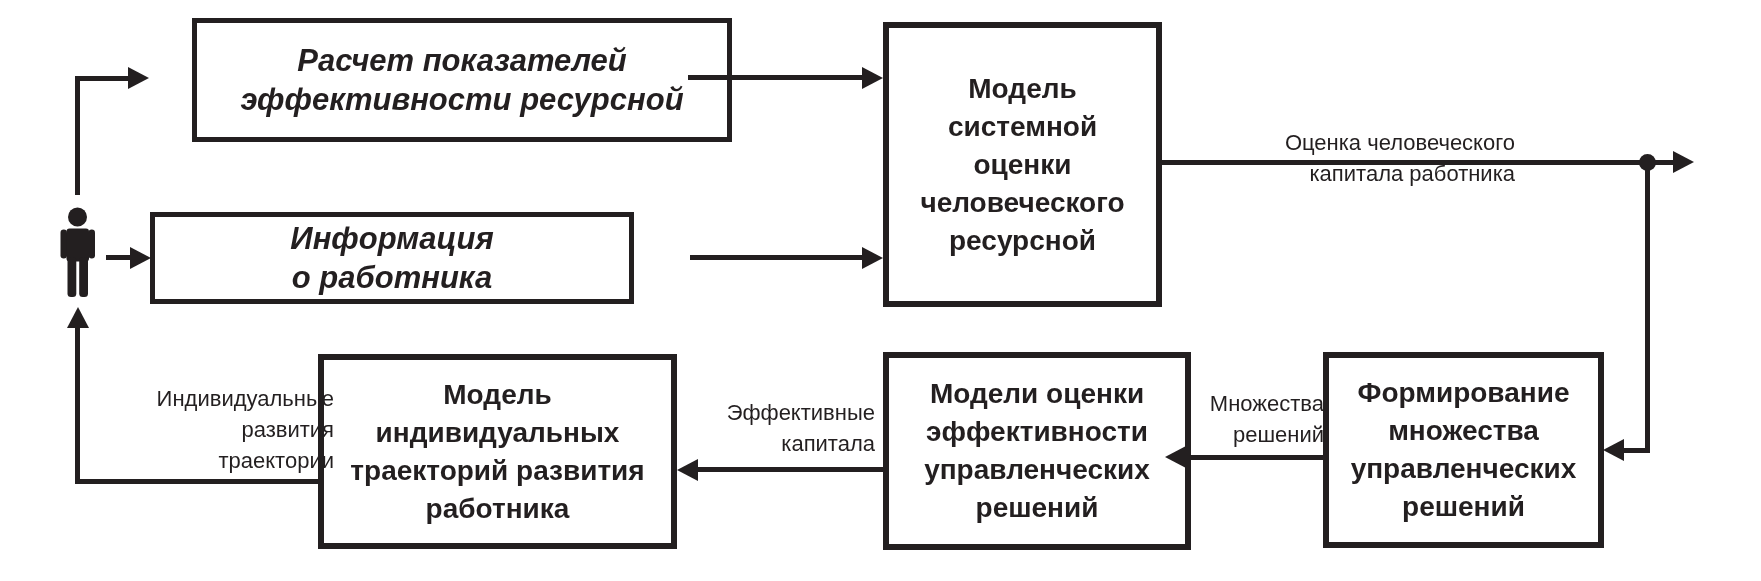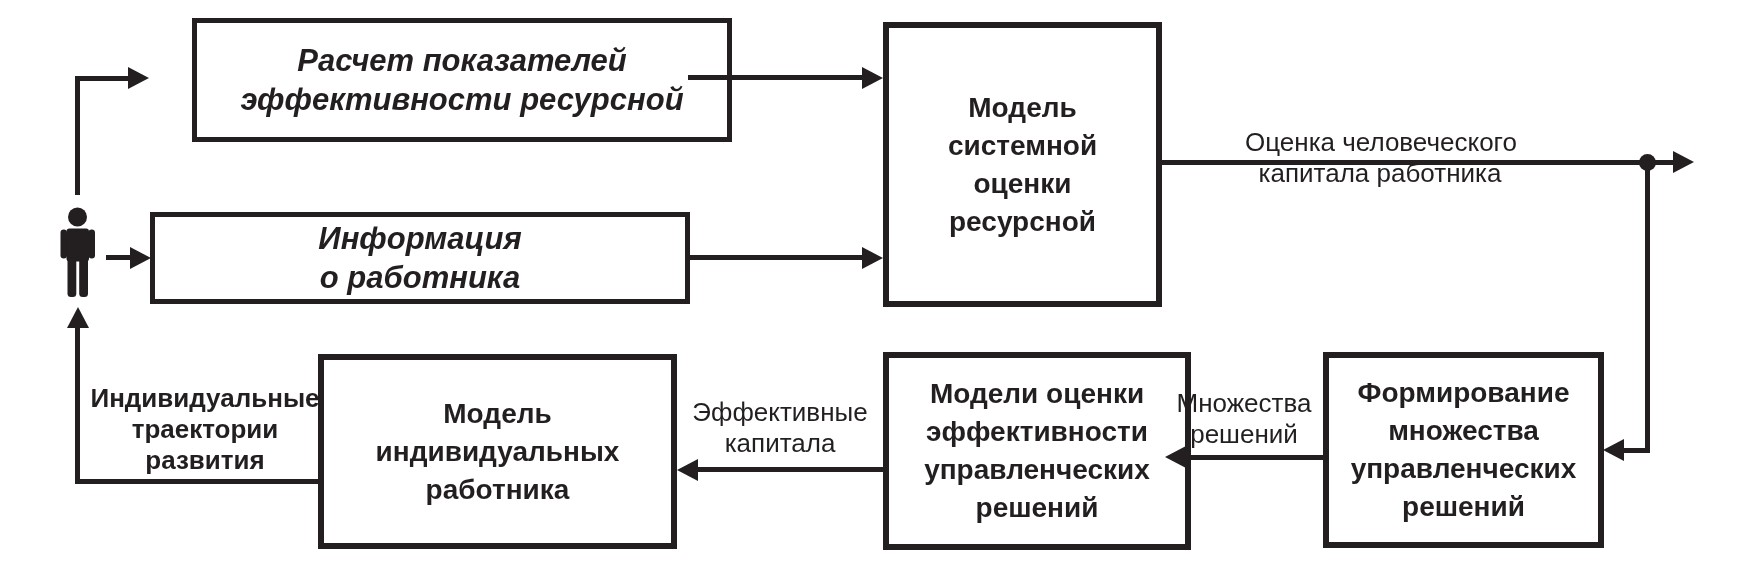--- a/index.html
+++ b/index.html
@@ -34,22 +34,22 @@
     line-height: 38px;
     white-space: nowrap;
   }
   .box.italic .bline {
     font-style: italic;
     font-size: 31px;
     line-height: 39px;
   }
   .lbl {
     position: absolute;
-    text-align: center;
-    font-size: 26px;
+    text-align: right;
+    font-size: 22px;
     line-height: 31px;
   }
   .lbl div { white-space: nowrap; }
   .hline { position: absolute; height: 5px; background: var(--ink); }
   .vline { position: absolute; width: 5px; background: var(--ink); }
   .arr-r {
     position: absolute; width: 0; height: 0;
     border-top: 11px solid transparent;
     border-bottom: 11px solid transparent;
     border-left: 21px solid var(--ink);
@@ -86,49 +86,51 @@
     <rect x="6.5" y="21.5" width="22.5" height="33" rx="3" fill="var(--ink)"></rect>
     <rect x="7.5" y="50" width="8.8" height="40" rx="3.5" fill="var(--ink)"></rect>
     <rect x="19.2" y="50" width="8.8" height="40" rx="3.5" fill="var(--ink)"></rect>
   </svg>
 
   <div class="box thin italic" style="left:148px; top:18px; width:540px; height:124px;margin-left:44px;">
     <div class="bline">Расчет показателей</div>
     <div class="bline">эффективности ресурсной</div>
   </div>
 
-  <div class="box thin italic" style="left:150px; top:212px; width:540px; height:92px;">
+  <div class="box thin italic" style="left:150px; top:212px; width:484px; height:92px;">
     <div class="bline">Информация</div>
     <div class="bline">о работника</div>
   </div>
 
   <div class="box" style="left:883px; top:22px; width:279px; height:285px;">
     <div class="bline">Модель</div>
     <div class="bline">системной</div>
     <div class="bline">оценки</div>
+    <div class="bline">человеческого</div>
     <div class="bline">ресурсной</div>
   </div>
 
   <div class="box" style="left:1323px; top:352px; width:281px; height:196px;">
     <div class="bline">Формирование</div>
     <div class="bline">множества</div>
     <div class="bline">управленческих</div>
     <div class="bline">решений</div>
   </div>
 
   <div class="box" style="left:883px; top:352px; width:308px; height:198px;">
     <div class="bline">Модели оценки</div>
     <div class="bline">эффективности</div>
     <div class="bline">управленческих</div>
     <div class="bline">решений</div>
   </div>
 
   <div class="box" style="left:318px; top:354px; width:359px; height:195px;">
     <div class="bline">Модель</div>
     <div class="bline">индивидуальных</div>
+    <div class="bline">траекторий развития</div>
     <div class="bline">работника</div>
   </div>
 
   <div class="vline" style="left:75px; top:76px; height:119px;"></div>
   <div class="hline" style="left:75px; top:76px; width:55px;"></div>
   <div class="arr-r" style="left:128px; top:67px;"></div>
 
   <div class="hline" style="left:106px; top:255px; width:26px;"></div>
   <div class="arr-r" style="left:130px; top:247px;"></div>
 
@@ -163,19 +165,19 @@
   <div class="lbl" style="left:1164px; top:388px; width:160px;">
     <div>Множества</div>
     <div>решений</div>
   </div>
 
   <div class="lbl" style="left:685px; top:397px; width:190px;">
     <div>Эффективные</div>
     <div>капитала</div>
   </div>
 
-  <div class="lbl" style="left:90px; top:383px; width:230px;font-weight:bold;">
+  <div class="lbl" style="left:104px; top:383px; width:230px;">
     <div>Индивидуальные</div>
+    <div>развития</div>
     <div>траектории</div>
-    <div>развития</div>
   </div>
 
 </div>
 
 </body></html>

